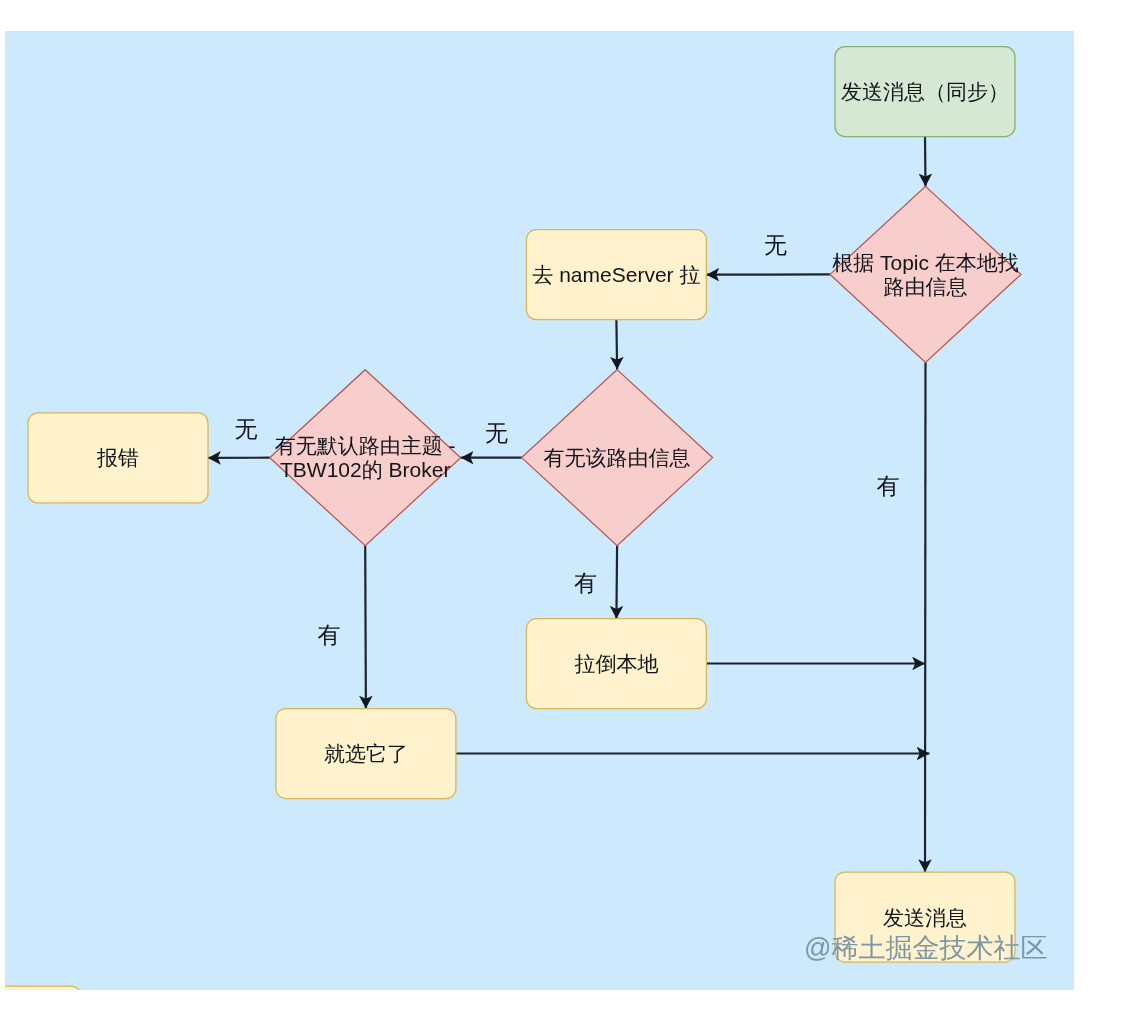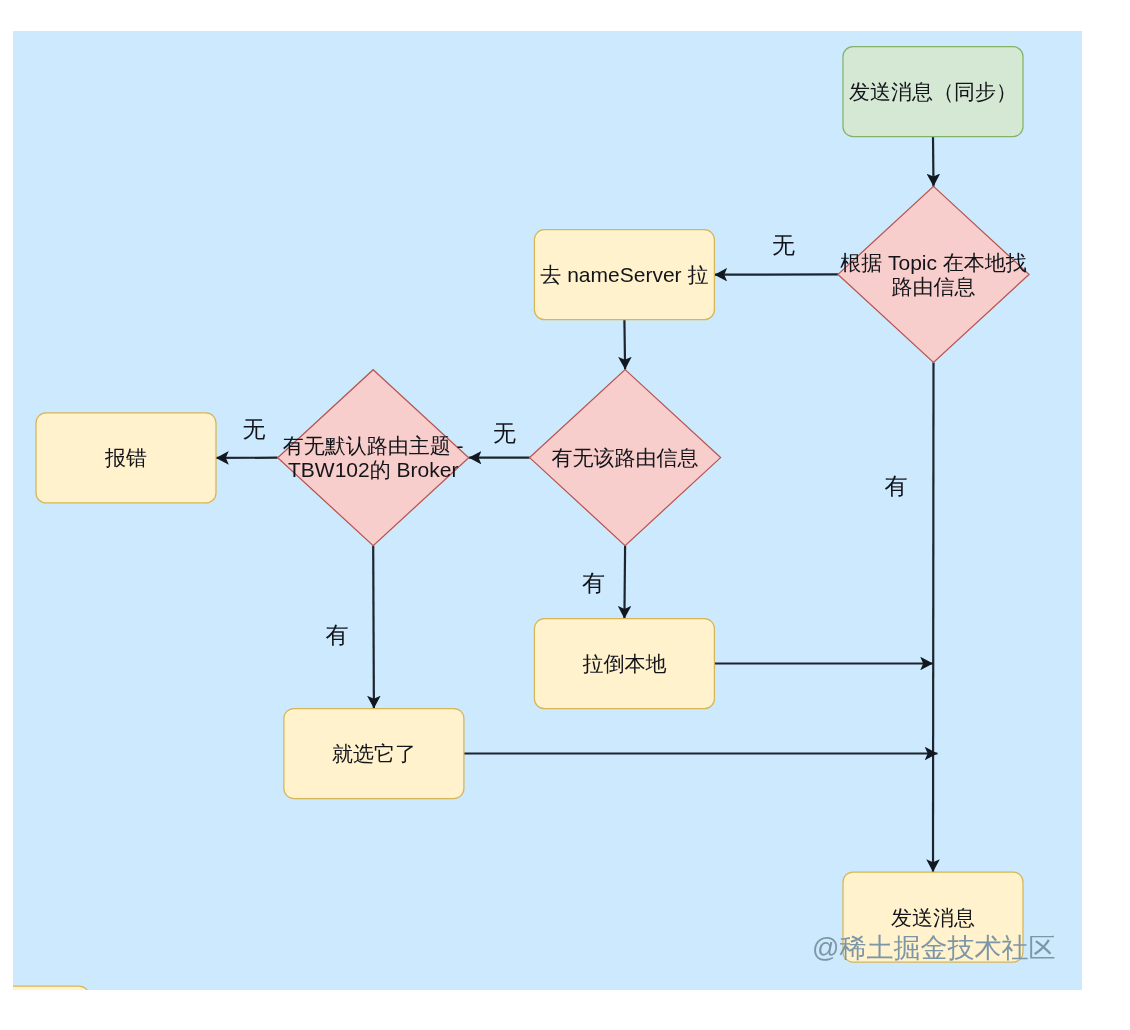--- a/index.html
+++ b/index.html
@@ -1,19 +1,19 @@
 <!DOCTYPE html>
 <html><head>
 <meta charset="utf-8">
 <title>flowchart</title>
 <style>
   html,body{margin:0;padding:0;background:#ffffff;}
   body{width:1130px;height:1030px;overflow:hidden;
        font-family:"Liberation Sans",sans-serif;}
-  #page{position:relative;width:1042px;height:1030px;background:#fff;margin-left:8px;}
+  #page{position:relative;width:1042px;height:1030px;background:#fff;}
   #canvas{position:absolute;left:5px;top:31px;width:1069px;height:959px;
           background:#cde9fd;overflow:hidden;}
   svg#flow{position:absolute;left:0;top:0;width:1069px;height:959px;}
   .nlabel{font-family:"Liberation Sans",sans-serif;font-size:21px;fill:#12141a;
           dominant-baseline:middle;text-anchor:middle;}
   .elabel{font-family:"Liberation Sans",sans-serif;font-size:23px;fill:#12141a;
           dominant-baseline:middle;text-anchor:middle;}
   .wmark{font-family:"Liberation Sans",sans-serif;font-size:27px;
          fill:#7d96a6;opacity:1;}
   .edge{fill:none;stroke:#1c2430;stroke-width:2.2;}

